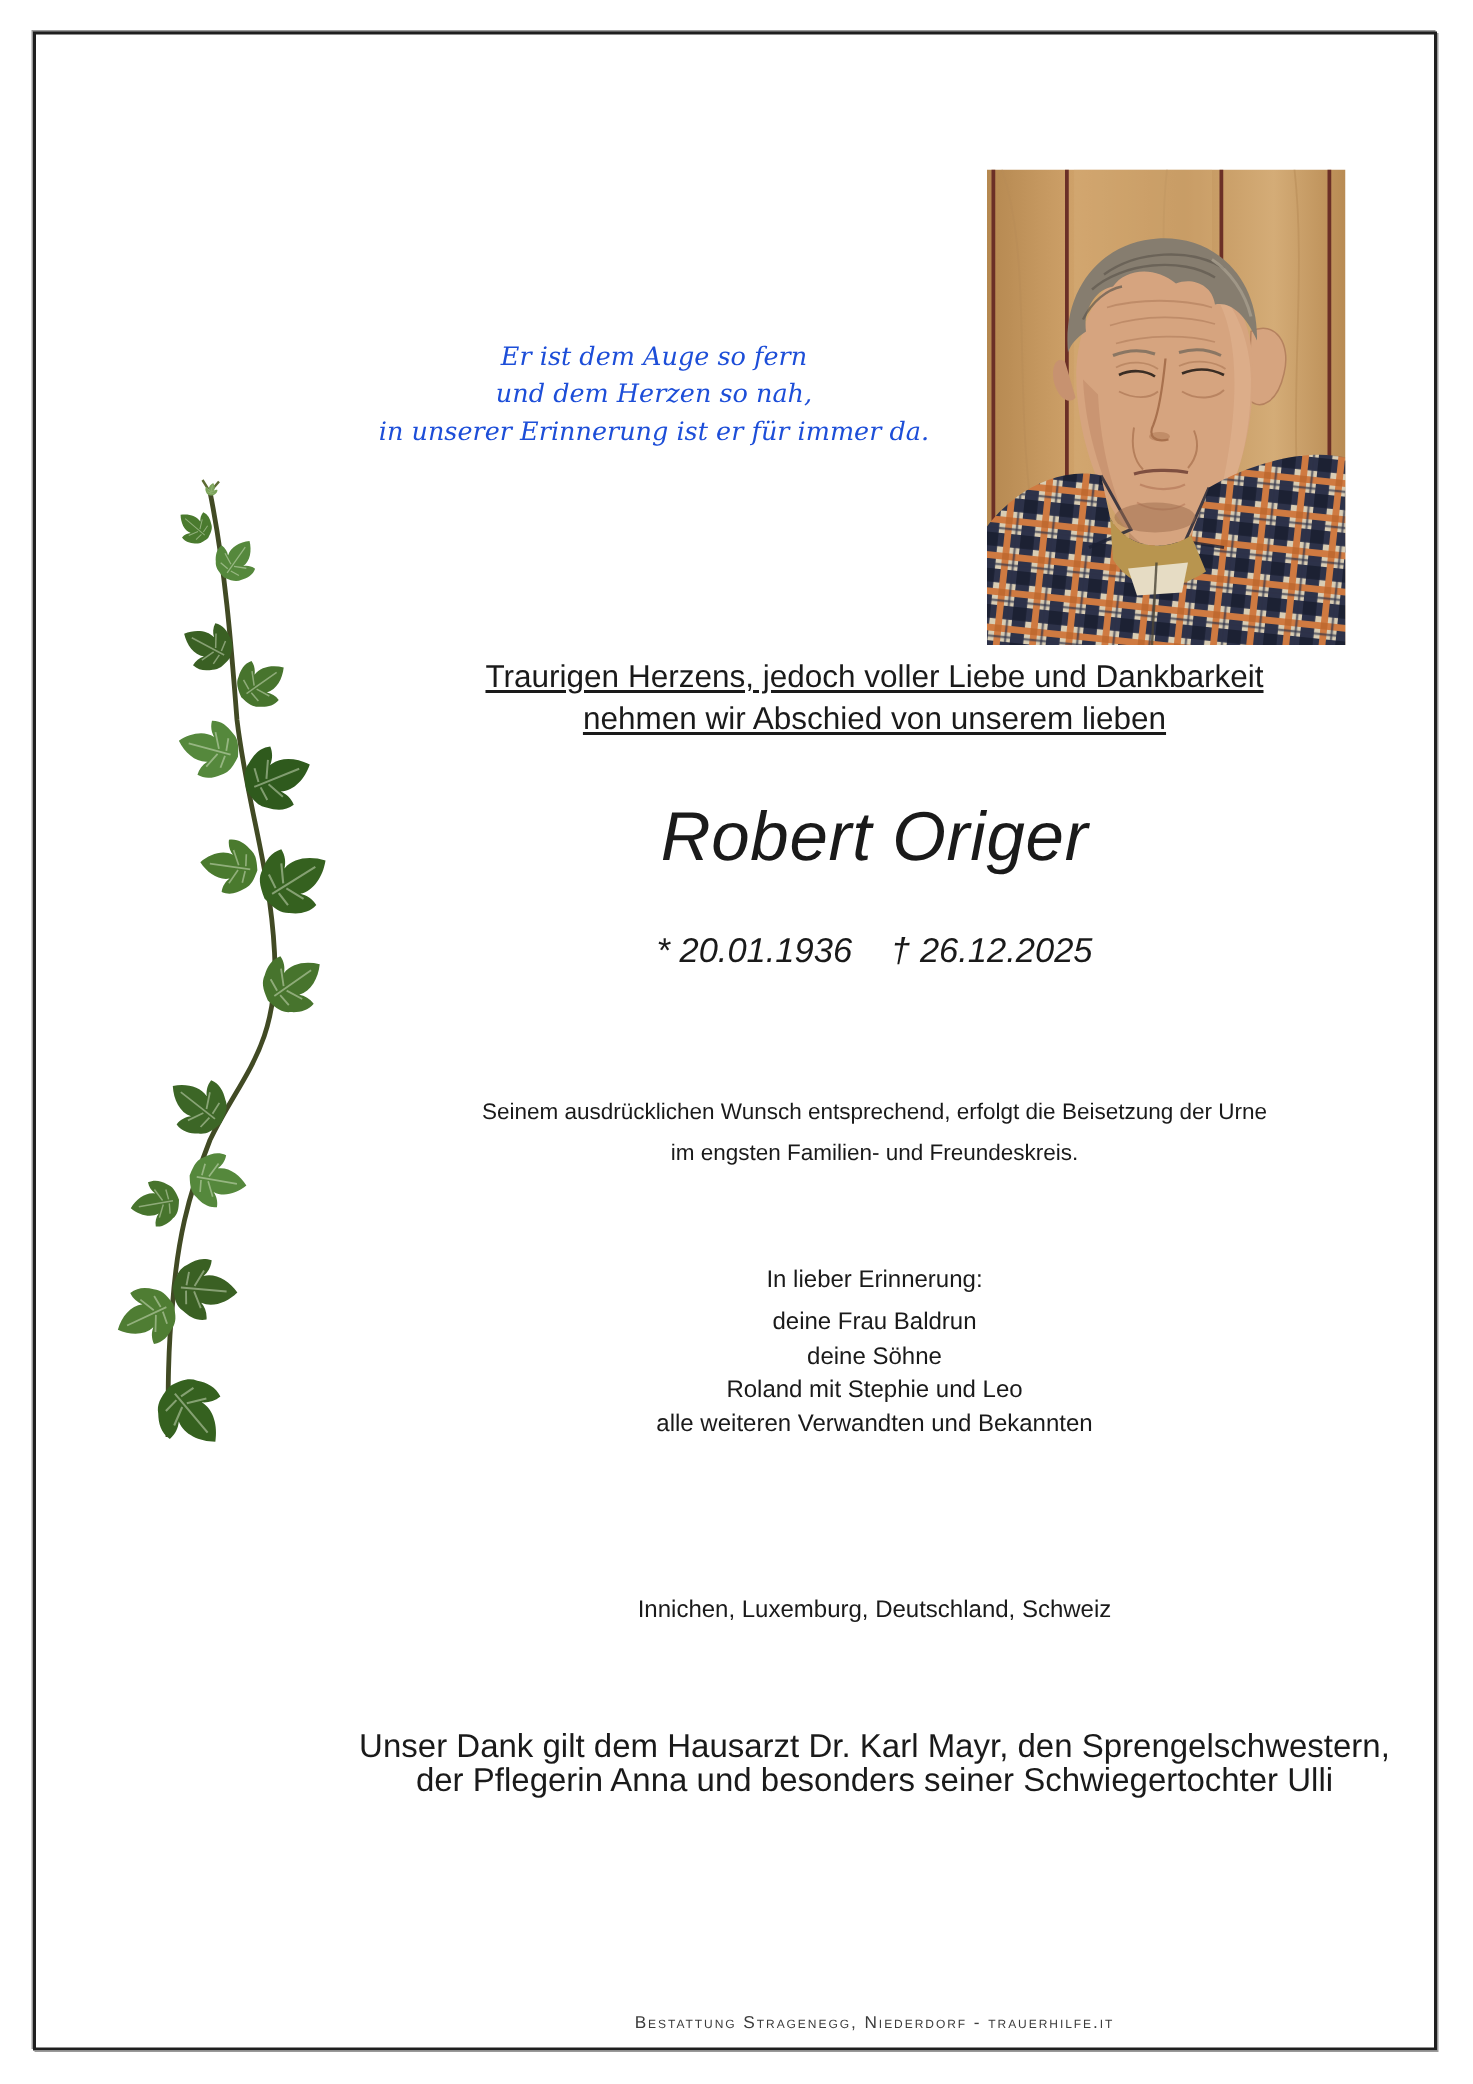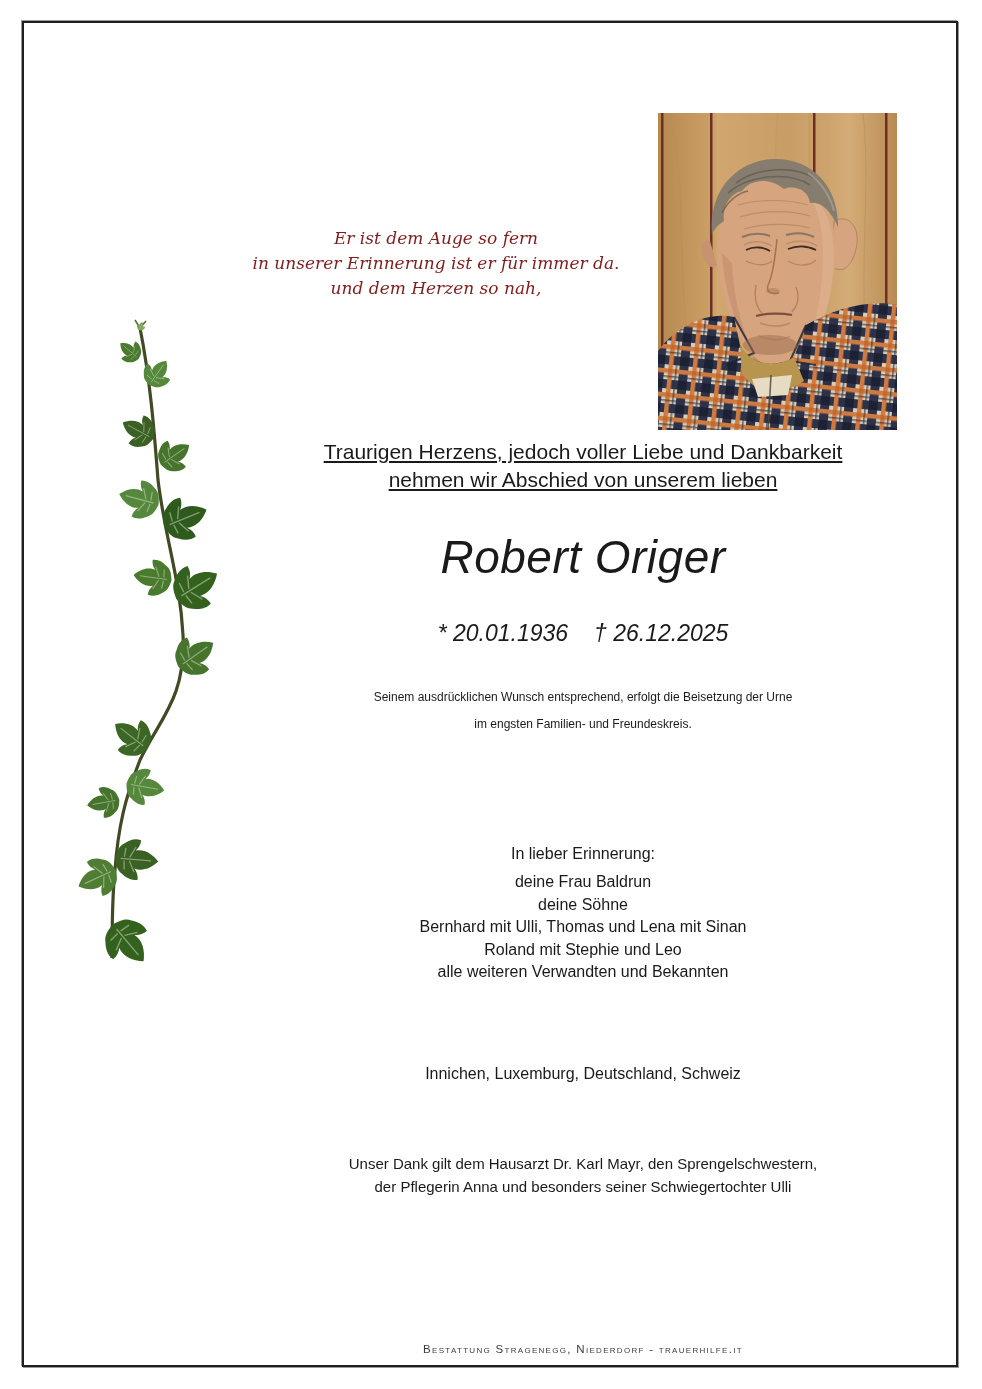--- a/index.html
+++ b/index.html
@@ -8,34 +8,34 @@
     font-family:"Liberation Sans",sans-serif;color:#1a1a1a;overflow:hidden;
   }
   .frame{
     position:absolute;left:22px;top:21px;width:936px;height:1346px;
     box-sizing:border-box;border:2px solid #1f1f1f;
     box-shadow:-1px -1px 0 #9a9a9a, 1px 1px 0 #9a9a9a;
   }
   .quote{
     position:absolute;left:186px;top:226px;width:500px;text-align:center;
     font-family:"DejaVu Serif","Liberation Serif",serif;font-style:italic;
-    font-size:17px;line-height:25px;color:#7f1d1d;
+    font-size:17px;line-height:25px;color:#1d4ed8;
   }
   .photo{position:absolute;left:658px;top:113px;width:239px;height:317px;}
   .ivy{position:absolute;left:50px;top:318px;width:180px;height:650px;}
   .col{position:absolute;left:208px;width:750px;text-align:center;}
   .intro{top:438px;font-size:21px;line-height:28px;text-decoration:underline;}
   .name{top:527px;font-size:46px;line-height:60px;font-style:italic;letter-spacing:0.5px;}
   .dates{top:616px;font-size:23px;line-height:34px;font-style:italic;}
   .dates .gap{display:inline-block;width:26px;}
-  .urn{top:684px;font-size:12px;line-height:27px;}
+  .urn{top:728px;font-size:15px;line-height:27px;}
   .remember-head{top:840px;font-size:16px;line-height:27px;}
   .family{top:871px;font-size:16px;line-height:22.5px;}
   .places{top:1060px;font-size:16px;line-height:27px;}
-  .thanks{top:1153px;font-size:15px;line-height:22.5px;}
+  .thanks{top:1153px;font-size:22px;line-height:22.5px;}
   .footer{
     top:1341px;font-size:11.5px;line-height:16px;font-variant:small-caps;
     letter-spacing:1.3px;color:#3c3c3c;font-family:"Liberation Sans",sans-serif;
   }
 </style>
 </head>
 <body>
 
 <div>
 
@@ -132,43 +132,42 @@
     <path d="M76,204 L96,240 L68,252 M148,212 L132,248 L158,252" stroke="#1c2133" stroke-width="2" fill="none" opacity="0.8"></path>
 
     <path d="M82,232 C92,252 118,256 136,244 L146,268 C122,284 98,282 84,260 Z" fill="#b8954f"></path>
     <path d="M94,266 L134,262 L130,282 L100,284 Z" fill="#e6dcc4"></path>
     <ellipse cx="112" cy="232" rx="27" ry="10" fill="#9c6b4e" opacity="0.5"></ellipse>
     <path d="M113,262 L110,317" stroke="#4a4436" stroke-width="1.6" opacity="0.8"></path>
   </svg>
 
   <div class="quote">
     <div>Er ist dem Auge so fern</div>
+    <div>und dem Herzen so nah,</div>
     <div>in unserer Erinnerung ist er für immer da.</div>
-    <div>und dem Herzen so nah,</div>
   </div>
 
   <div class="col intro">
     <div>Traurigen Herzens, jedoch voller Liebe und Dankbarkeit</div>
     <div>nehmen wir Abschied von unserem lieben</div>
   </div>
 
   <div class="col name">Robert Origer</div>
 
   <div class="col dates"><span>* 20.01.1936</span><span class="gap"></span><span>† 26.12.2025</span></div>
 
   <div class="col urn">
     <div>Seinem ausdrücklichen Wunsch entsprechend, erfolgt die Beisetzung der Urne</div>
     <div>im engsten Familien- und Freundeskreis.</div>
   </div>
 
   <div class="col remember-head">In lieber Erinnerung:</div>
   <div class="col family">
     <div>deine Frau Baldrun</div>
     <div>deine Söhne</div>
-    <div>Bernhard mit Ulli, Thomas und Lena mit Sinan</div>
     <div>Roland mit Stephie und Leo</div>
     <div>alle weiteren Verwandten und Bekannten</div>
   </div>
 
   <div class="col places">Innichen, Luxemburg, Deutschland, Schweiz</div>
 
   <div class="col thanks">
     <div>Unser Dank gilt dem Hausarzt Dr. Karl Mayr, den Sprengelschwestern,</div>
     <div>der Pflegerin Anna und besonders seiner Schwiegertochter Ulli</div>
   </div>

